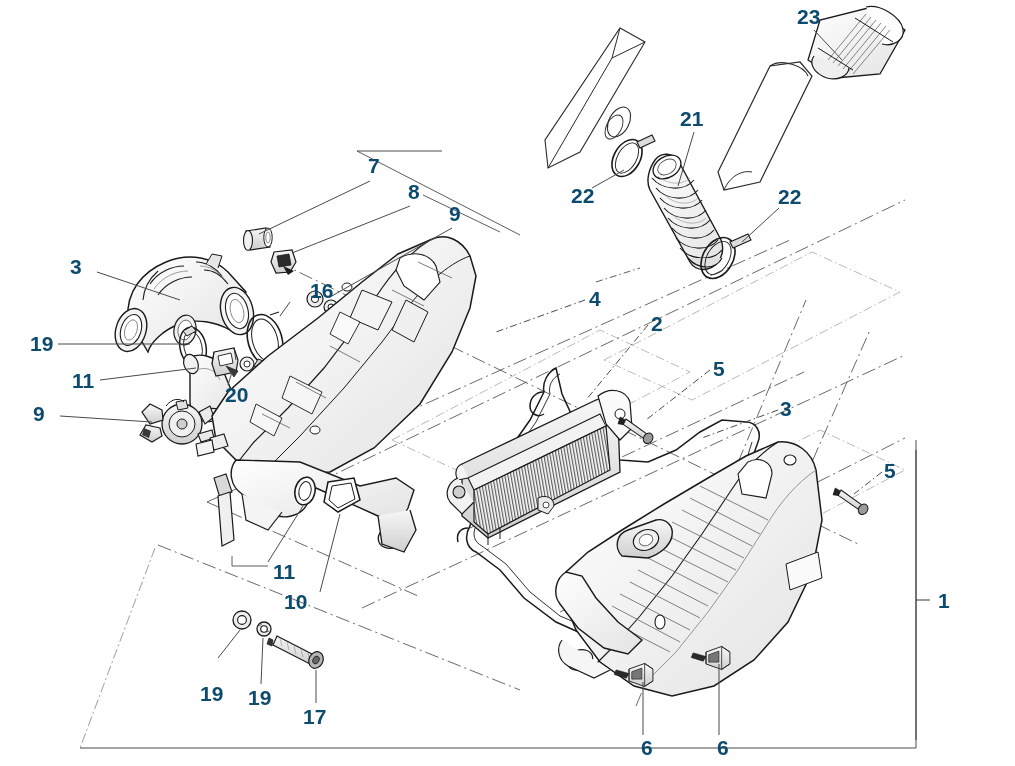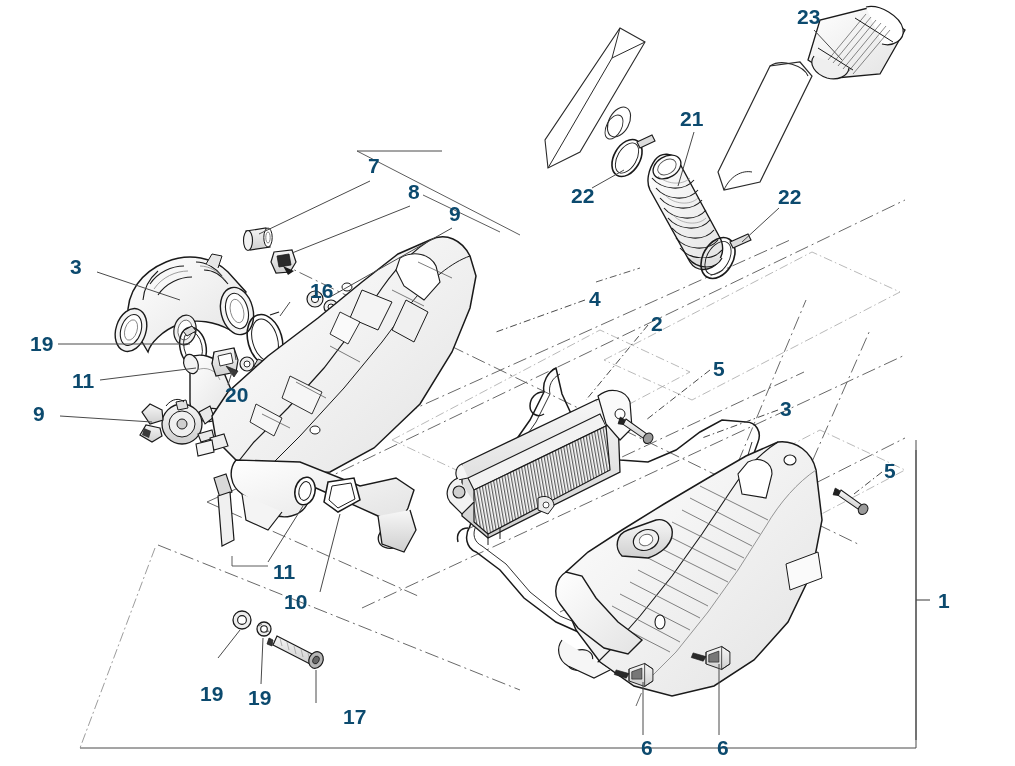--- a/index.html
+++ b/index.html
@@ -461,21 +461,21 @@
   <div class="callout" style="left:368px;top:155px;">7</div>
   <div class="callout" style="left:408px;top:181px;">8</div>
   <div class="callout" style="left:449px;top:203px;">9</div>
   <div class="callout" style="left:284px;top:591px;">10</div>
   <div class="callout" style="left:248px;top:561px;margin-left:25px;">11</div>
   <div class="callout" style="left:33px;top:403px;">9</div>
   <div class="callout" style="left:70px;top:256px;">3</div>
   <div class="callout" style="left:30px;top:333px;">19</div>
   <div class="callout" style="left:72px;top:370px;">11</div>
   <div class="callout" style="left:274px;top:280px;margin-left:36px;">16</div>
-  <div class="callout" style="left:303px;top:706px;margin-left:40px;">17</div>
+  <div class="callout" style="left:303px;top:706px;">17</div>
   <div class="callout" style="left:248px;top:687px;">19</div>
   <div class="callout" style="left:200px;top:683px;">19</div>
   <div class="callout" style="left:225px;top:384px;">20</div>
   <div class="callout" style="left:680px;top:108px;">21</div>
   <div class="callout" style="left:571px;top:185px;">22</div>
   <div class="callout" style="left:778px;top:186px;">22</div>
   <div class="callout" style="left:797px;top:6px;">23</div>
 
 </div>
 

